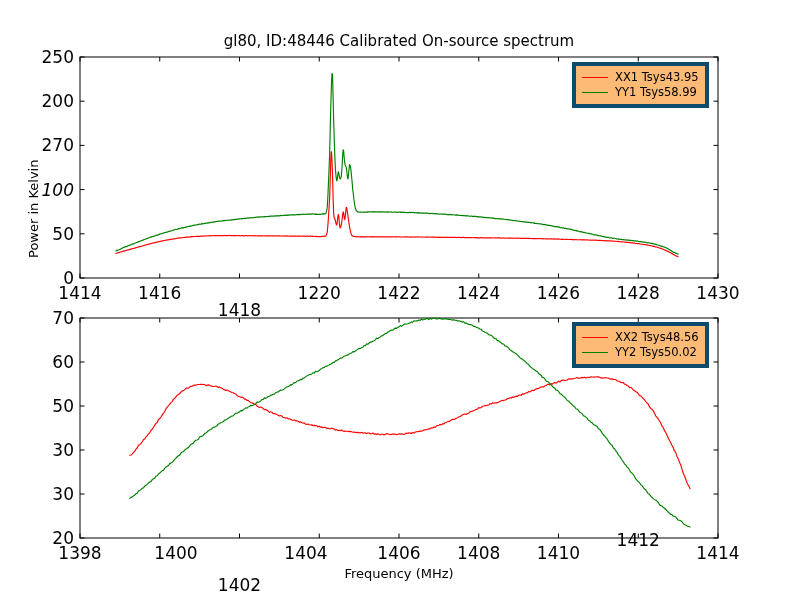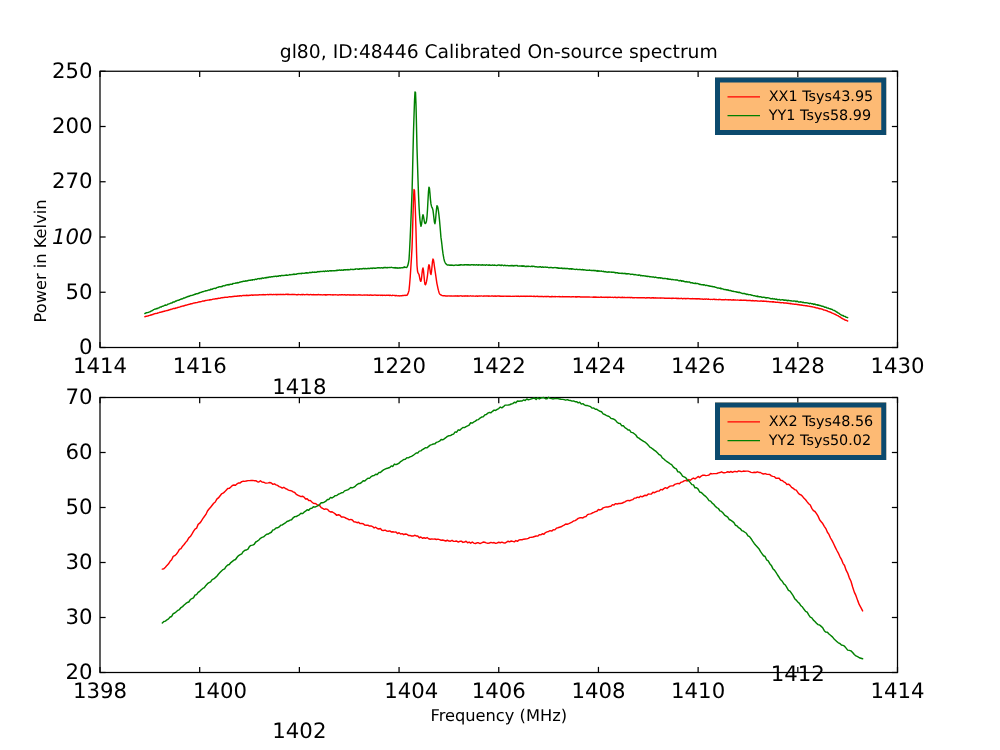--- a/index.html
+++ b/index.html
@@ -144,21 +144,21 @@
       <g id="bot-series">
           <polyline class="series" points="129.84,455.29 131.09,454.99 132.34,453.84 133.58,452.33 134.83,451.01 136.07,449.02 137.32,447.75 138.57,445.11 139.81,444.54 141.06,443.38 142.30,441.73 143.55,439.52 144.80,438.89 146.04,436.95 147.29,435.63 148.54,433.91 149.78,432.55 151.03,430.28 152.27,429.25 153.52,427.33 154.77,425.18 156.01,423.23 157.26,422.52 158.50,419.49 159.75,418.55 161.00,416.99 162.24,414.86 163.49,413.20 164.73,411.55 165.98,408.83 167.23,407.16 168.47,405.76 169.72,404.19 170.96,402.62 172.21,401.61 173.46,399.31 174.70,398.35 175.95,396.79 177.20,395.18 178.44,394.57 179.69,393.49 180.93,392.14 182.18,390.84 183.43,390.67 184.67,389.61 185.92,388.36 187.16,388.03 188.41,388.14 189.66,387.01 190.90,386.29 192.15,386.34 193.39,385.34 194.64,385.03 195.89,385.12 197.13,384.74 198.38,384.51 199.63,384.48 200.87,384.34 202.12,384.32 203.36,384.53 204.61,384.52 205.86,385.36 207.10,385.59 208.35,384.57 209.59,385.64 210.84,385.74 212.09,386.36 213.33,386.49 214.58,386.31 215.82,386.04 217.07,386.44 218.32,387.51 219.56,387.06 220.81,387.87 222.05,388.31 223.30,389.25 224.55,389.69 225.79,390.42 227.04,389.83 228.29,390.83 229.53,391.34 230.78,392.06 232.02,392.45 233.27,392.70 234.52,393.51 235.76,393.97 237.01,395.45 238.25,396.18 239.50,396.69 240.75,397.32 241.99,396.97 243.24,397.68 244.48,399.23 245.73,399.05 246.98,400.47 248.22,400.30 249.47,401.65 250.71,402.65 251.96,402.75 253.21,403.38 254.45,404.26 255.70,404.40 256.95,406.05 258.19,406.79 259.44,407.45 260.68,407.06 261.93,407.48 263.18,408.82 264.42,409.57 265.67,409.43 266.91,410.20 268.16,411.09 269.41,412.31 270.65,411.82 271.90,412.23 273.14,413.67 274.39,413.52 275.64,413.95 276.88,414.59 278.13,415.15 279.38,415.91 280.62,415.54 281.87,416.01 283.11,417.43 284.36,417.53 285.61,418.18 286.85,417.76 288.10,418.88 289.34,418.84 290.59,418.98 291.84,420.11 293.08,420.26 294.33,420.08 295.57,420.82 296.82,420.74 298.07,421.27 299.31,422.38 300.56,421.78 301.80,422.78 303.05,423.21 304.30,422.77 305.54,424.15 306.79,424.43 308.04,424.07 309.28,424.76 310.53,424.96 311.77,424.69 313.02,425.57 314.27,425.39 315.51,425.70 316.76,425.52 318.00,426.86 319.25,426.18 320.50,427.20 321.74,426.91 322.99,427.74 324.23,427.22 325.48,427.42 326.73,428.35 327.97,428.33 329.22,428.80 330.46,428.84 331.71,428.23 332.96,428.73 334.20,428.81 335.45,430.21 336.70,429.58 337.94,430.60 339.19,430.22 340.43,430.63 341.68,430.03 342.93,430.98 344.17,431.40 345.42,431.13 346.66,431.29 347.91,431.21 349.16,431.63 350.40,431.34 351.65,431.73 352.89,432.20 354.14,432.04 355.39,432.40 356.63,432.80 357.88,432.20 359.13,432.84 360.37,432.93 361.62,432.27 362.86,433.09 364.11,433.04 365.36,432.78 366.60,433.63 367.85,433.04 369.09,432.95 370.34,433.94 371.59,433.62 372.83,433.00 374.08,434.17 375.32,433.66 376.57,434.55 377.82,433.62 379.06,434.47 380.31,434.81 381.55,434.24 382.80,434.27 384.05,434.86 385.29,434.34 386.54,433.67 387.79,433.83 389.03,434.27 390.28,434.66 391.52,434.43 392.77,433.93 394.02,434.34 395.26,434.01 396.51,434.71 397.75,434.37 399.00,433.82 400.25,434.17 401.49,433.72 402.74,434.17 403.98,434.45 405.23,433.75 406.48,432.99 407.72,433.51 408.97,432.76 410.21,433.09 411.46,433.52 412.71,432.45 413.95,433.09 415.20,432.02 416.45,431.69 417.69,431.76 418.94,431.34 420.18,431.19 421.43,431.12 422.68,430.73 423.92,429.91 425.17,429.81 426.41,429.59 427.66,429.20 428.91,428.78 430.15,428.92 431.40,427.74 432.64,427.91 433.89,427.01 435.14,427.38 436.38,426.07 437.63,425.54 438.88,425.19 440.12,424.54 441.37,424.91 442.61,423.78 443.86,423.90 445.11,422.54 446.35,422.22 447.60,421.77 448.84,421.42 450.09,420.67 451.34,420.12 452.58,419.21 453.83,419.36 455.07,418.92 456.32,418.37 457.57,417.63 458.81,416.78 460.06,416.51 461.30,415.67 462.55,414.76 463.80,414.25 465.04,414.08 466.29,414.35 467.54,413.53 468.78,413.20 470.03,411.71 471.27,411.33 472.52,411.11 473.77,410.41 475.01,409.91 476.26,409.33 477.50,409.01 478.75,407.59 480.00,407.96 481.24,407.50 482.49,406.29 483.73,405.93 484.98,405.54 486.23,405.66 487.47,405.18 488.72,405.04 489.96,403.70 491.21,404.06 492.46,402.88 493.70,403.25 494.95,402.81 496.20,402.85 497.44,402.64 498.69,402.00 499.93,401.46 501.18,400.74 502.43,400.28 503.67,400.59 504.92,400.04 506.16,399.74 507.41,398.52 508.66,398.49 509.90,397.72 511.15,398.08 512.39,396.95 513.64,397.45 514.89,396.81 516.13,396.15 517.38,396.48 518.63,395.18 519.87,395.29 521.12,395.25 522.36,393.86 523.61,394.15 524.86,393.41 526.10,392.91 527.35,392.79 528.59,391.55 529.84,391.94 531.09,390.91 532.33,390.16 533.58,390.78 534.82,389.74 536.07,388.92 537.32,388.68 538.56,388.60 539.81,387.49 541.05,387.07 542.30,386.72 543.55,387.00 544.79,385.81 546.04,385.52 547.29,384.66 548.53,384.29 549.78,384.89 551.02,383.64 552.27,384.19 553.52,383.15 554.76,382.41 556.01,383.15 557.25,382.22 558.50,381.17 559.75,382.03 560.99,380.87 562.24,380.17 563.48,380.13 564.73,380.53 565.98,380.31 567.22,380.03 568.47,378.80 569.71,379.12 570.96,378.90 572.21,378.91 573.45,378.81 574.70,378.28 575.95,378.03 577.19,377.46 578.44,378.18 579.68,378.26 580.93,377.92 582.18,377.40 583.42,377.82 584.67,377.19 585.91,377.89 587.16,377.26 588.41,377.26 589.65,377.49 590.90,376.72 592.14,377.01 593.39,377.29 594.64,376.87 595.88,377.02 597.13,376.90 598.38,376.91 599.62,377.30 600.87,377.92 602.11,378.10 603.36,377.79 604.61,377.99 605.85,377.47 607.10,377.95 608.34,377.99 609.59,378.82 610.84,379.15 612.08,378.87 613.33,379.36 614.57,379.49 615.82,379.58 617.07,380.72 618.31,381.13 619.56,381.31 620.80,382.54 622.05,382.59 623.30,382.62 624.54,384.22 625.79,384.34 627.04,385.46 628.28,386.10 629.53,387.58 630.77,387.31 632.02,388.33 633.27,389.91 634.51,390.60 635.76,391.71 637.00,392.11 638.25,393.93 639.50,395.39 640.74,395.91 641.99,397.08 643.23,398.62 644.48,399.81 645.73,401.50 646.97,402.98 648.22,404.04 649.46,406.68 650.71,408.56 651.96,409.19 653.20,410.94 654.45,412.92 655.70,415.84 656.94,417.34 658.19,418.83 659.43,421.03 660.68,422.86 661.93,425.80 663.17,427.54 664.42,430.41 665.66,432.54 666.91,435.04 668.16,437.67 669.40,440.21 670.65,442.46 671.89,445.25 673.14,447.49 674.39,450.69 675.63,452.42 676.88,456.17 678.13,458.45 679.45,462.28 680.78,465.00 682.11,469.59 683.44,473.72 684.77,476.54 686.10,480.30 687.43,483.75 688.76,486.09 690.09,488.72" stroke="#ff0000"></polyline>
           <polyline class="series" points="129.84,498.41 131.09,497.17 132.34,496.88 133.58,495.85 134.83,495.11 136.07,493.63 137.32,493.17 138.57,490.89 139.81,490.42 141.06,489.34 142.30,488.23 143.55,487.65 144.80,486.05 146.04,485.30 147.29,484.06 148.54,482.94 149.78,481.96 151.03,481.60 152.27,479.61 153.52,478.84 154.77,478.29 156.01,476.04 157.26,475.73 158.50,473.94 159.75,473.06 161.00,471.84 162.24,470.73 163.49,470.15 164.73,468.32 165.98,466.93 167.23,466.13 168.47,465.48 169.72,463.64 170.96,463.15 172.21,462.12 173.46,460.98 174.70,459.36 175.95,458.04 177.20,456.76 178.44,455.66 179.69,455.11 180.93,453.16 182.18,451.95 183.43,451.65 184.67,450.05 185.92,449.10 187.16,448.15 188.41,447.62 189.66,445.82 190.90,444.45 192.15,443.71 193.39,443.09 194.64,441.18 195.89,440.25 197.13,439.99 198.38,439.22 199.63,437.04 200.87,436.33 202.12,436.11 203.36,435.42 204.61,433.60 205.86,432.92 207.10,431.99 208.35,430.67 209.59,429.95 210.84,429.53 212.09,428.42 213.33,427.34 214.58,427.23 215.82,426.38 217.07,425.81 218.32,423.94 219.56,423.67 220.81,422.45 222.05,422.26 223.30,421.58 224.55,420.13 225.79,419.96 227.04,419.10 228.29,418.34 229.53,417.23 230.78,416.85 232.02,416.07 233.27,415.80 234.52,414.25 235.76,413.32 237.01,413.23 238.25,412.46 239.50,411.86 240.75,410.62 241.99,410.92 243.24,409.72 244.48,408.88 245.73,407.83 246.98,408.26 248.22,406.74 249.47,406.69 250.71,405.38 251.96,405.70 253.21,405.11 254.45,404.45 255.70,403.63 256.95,402.18 258.19,402.19 259.44,401.68 260.68,400.92 261.93,399.54 263.18,399.55 264.42,397.91 265.67,398.38 266.91,397.55 268.16,396.49 269.41,396.42 270.65,395.39 271.90,394.87 273.14,394.21 274.39,394.09 275.64,392.69 276.88,392.25 278.13,391.92 279.38,391.04 280.62,389.99 281.87,390.28 283.11,389.66 284.36,388.86 285.61,387.67 286.85,386.87 288.10,386.76 289.34,385.87 290.59,384.58 291.84,384.81 293.08,383.64 294.33,382.53 295.57,382.70 296.82,381.37 298.07,380.63 299.31,380.43 300.56,379.35 301.80,379.63 303.05,378.07 304.30,378.05 305.54,376.90 306.79,375.91 308.04,375.34 309.28,374.75 310.53,374.41 311.77,373.97 313.02,372.71 314.27,373.18 315.51,371.28 316.76,371.74 318.00,371.19 319.25,370.57 320.50,369.22 321.74,368.48 322.99,367.60 324.23,367.42 325.48,366.25 326.73,366.29 327.97,365.56 329.22,365.06 330.46,364.36 331.71,363.42 332.96,362.44 334.20,362.39 335.45,360.90 336.70,360.73 337.94,359.65 339.19,359.01 340.43,358.15 341.68,358.28 342.93,357.11 344.17,356.10 345.42,355.74 346.66,355.19 347.91,355.10 349.16,353.85 350.40,353.47 351.65,352.91 352.89,351.57 354.14,351.84 355.39,351.08 356.63,350.14 357.88,349.07 359.13,348.59 360.37,348.48 361.62,347.63 362.86,347.27 364.11,345.52 365.36,345.76 366.60,343.88 367.85,344.29 369.09,343.00 370.34,341.99 371.59,342.09 372.83,341.35 374.08,340.71 375.32,340.02 376.57,338.18 377.82,338.49 379.06,337.57 380.31,336.89 381.55,335.92 382.80,335.67 384.05,334.47 385.29,333.65 386.54,333.48 387.79,331.94 389.03,331.63 390.28,330.50 391.52,329.97 392.77,330.24 394.02,329.06 395.26,328.07 396.51,328.35 397.75,327.52 399.00,326.86 400.25,325.62 401.49,326.30 402.74,325.35 403.98,324.12 405.23,324.10 406.48,323.96 407.72,323.79 408.97,323.22 410.21,322.91 411.46,321.85 412.71,322.20 413.95,320.81 415.20,320.96 416.45,320.78 417.69,320.81 418.94,319.94 420.18,320.43 421.43,319.10 422.68,319.92 423.92,319.54 425.17,319.11 426.41,318.66 427.66,318.47 428.91,319.53 430.15,318.19 431.40,319.15 432.64,318.44 433.89,318.20 435.14,318.06 436.38,318.96 437.63,319.01 438.88,317.83 440.12,318.71 441.37,318.88 442.61,319.14 443.86,318.76 445.11,318.90 446.35,318.90 447.60,319.14 448.84,319.42 450.09,319.51 451.34,319.71 452.58,320.14 453.83,319.69 455.07,320.21 456.32,320.34 457.57,320.90 458.81,320.71 460.06,321.35 461.30,321.29 462.55,322.26 463.80,321.80 465.04,323.28 466.29,322.91 467.54,323.90 468.78,324.44 470.03,324.47 471.27,324.89 472.52,325.32 473.77,326.52 475.01,326.38 476.26,327.37 477.50,327.45 478.75,328.37 480.00,329.05 481.24,329.41 482.49,331.09 483.73,331.58 484.98,332.28 486.23,332.84 487.47,333.29 488.72,334.68 489.96,334.95 491.21,335.38 492.46,336.31 493.70,337.83 494.95,338.72 496.20,338.83 497.44,340.67 498.69,340.55 499.93,342.12 501.18,342.82 502.43,344.01 503.67,344.02 504.92,345.90 506.16,346.13 507.41,346.98 508.66,347.98 509.90,349.81 511.15,350.50 512.39,351.52 513.64,352.28 514.89,353.10 516.13,353.76 517.38,354.86 518.63,356.13 519.87,357.68 521.12,358.39 522.36,359.31 523.61,360.31 524.86,361.17 526.10,362.43 527.35,363.74 528.59,364.35 529.84,366.35 531.09,367.20 532.33,368.41 533.58,369.24 534.82,370.05 536.07,371.01 537.32,371.68 538.56,373.47 539.81,374.49 541.05,375.13 542.30,377.51 543.55,377.53 544.79,378.98 546.04,380.88 547.29,381.46 548.53,382.05 549.78,383.83 551.02,384.69 552.27,386.10 553.52,387.71 554.76,387.90 556.01,390.26 557.25,390.19 558.50,391.32 559.75,393.58 560.99,393.98 562.24,395.11 563.48,396.36 564.73,397.28 565.98,398.71 567.22,400.47 568.47,400.93 569.71,402.46 570.96,403.44 572.21,404.99 573.45,406.09 574.70,406.80 575.95,408.72 577.19,409.15 578.44,410.37 579.68,412.08 580.93,412.88 582.18,413.76 583.42,415.62 584.67,416.18 585.91,417.15 587.16,418.13 588.41,420.21 589.65,420.77 590.90,422.14 592.14,422.85 593.39,424.43 594.64,424.96 595.88,425.79 597.13,426.62 598.38,428.63 599.62,429.34 600.87,430.95 602.11,432.93 603.36,434.75 604.61,436.19 605.85,437.55 607.10,438.92 608.34,441.12 609.59,442.85 610.84,444.61 612.08,445.19 613.33,447.98 614.57,448.75 615.82,450.97 617.07,452.34 618.31,454.93 619.56,456.10 620.80,457.94 622.05,460.00 623.30,461.82 624.54,463.87 625.79,465.00 627.04,467.09 628.28,468.00 629.53,470.18 630.77,472.33 632.02,472.97 633.27,474.76 634.51,476.49 635.76,478.93 637.00,480.11 638.25,481.66 639.50,482.72 640.74,484.64 641.99,485.63 643.23,487.43 644.48,489.07 645.73,489.77 646.97,491.94 648.22,493.72 649.46,494.24 650.71,496.12 651.96,497.19 653.20,498.58 654.45,499.69 655.70,500.05 656.94,501.11 658.19,502.27 659.43,504.52 660.68,505.72 661.93,505.76 663.17,507.19 664.42,508.20 665.66,509.27 666.91,510.71 668.16,511.98 669.40,513.13 670.65,514.27 671.89,514.77 673.14,516.06 674.39,516.33 675.63,516.97 676.88,518.47 678.13,520.07 679.45,520.28 680.78,520.72 682.11,521.95 683.44,523.62 684.77,524.74 686.10,525.31 687.43,526.19 688.76,526.57 690.09,527.00" stroke="#008000"></polyline>
         </g>
     </svg>
 
     <div id="bot-ticklabels">
         <div class="tick-label tick-x" style="left: 80px; top: 543px;">1398</div>
         <div class="tick-label tick-x" style="left: 176px; top: 543px;">1400</div>
         <div class="tick-label tick-x" style="left: 239.5px; top: 543px; margin-top: 32px;">1402</div>
-        <div class="tick-label tick-x" style="left: 329px; top: 543px;">1404</div>
+        <div class="tick-label tick-x" style="left: 306px; top: 543px;">1404</div>
         <div class="tick-label tick-x" style="left: 399px; top: 543px;">1406</div>
         <div class="tick-label tick-x" style="left: 478.75px; top: 543px;">1408</div>
         <div class="tick-label tick-x" style="left: 558.5px; top: 543px;">1410</div>
         <div class="tick-label tick-x" style="left: 638.25px; top: 530px;">1412</div>
         <div class="tick-label tick-x" style="left: 718px; top: 543px;">1414</div>
         <div class="tick-label tick-y" style="left: 32px; width: 42px; top: 538px;">20</div>
         <div class="tick-label tick-y" style="left: 32px; width: 42px; top: 494px;">30</div>
         <div class="tick-label tick-y" style="left: 32px; width: 42px; top: 450px;">30</div>
         <div class="tick-label tick-y" style="left: 32px; width: 42px; top: 406px;">50</div>
         <div class="tick-label tick-y" style="left: 32px; width: 42px; top: 362px;">60</div>

